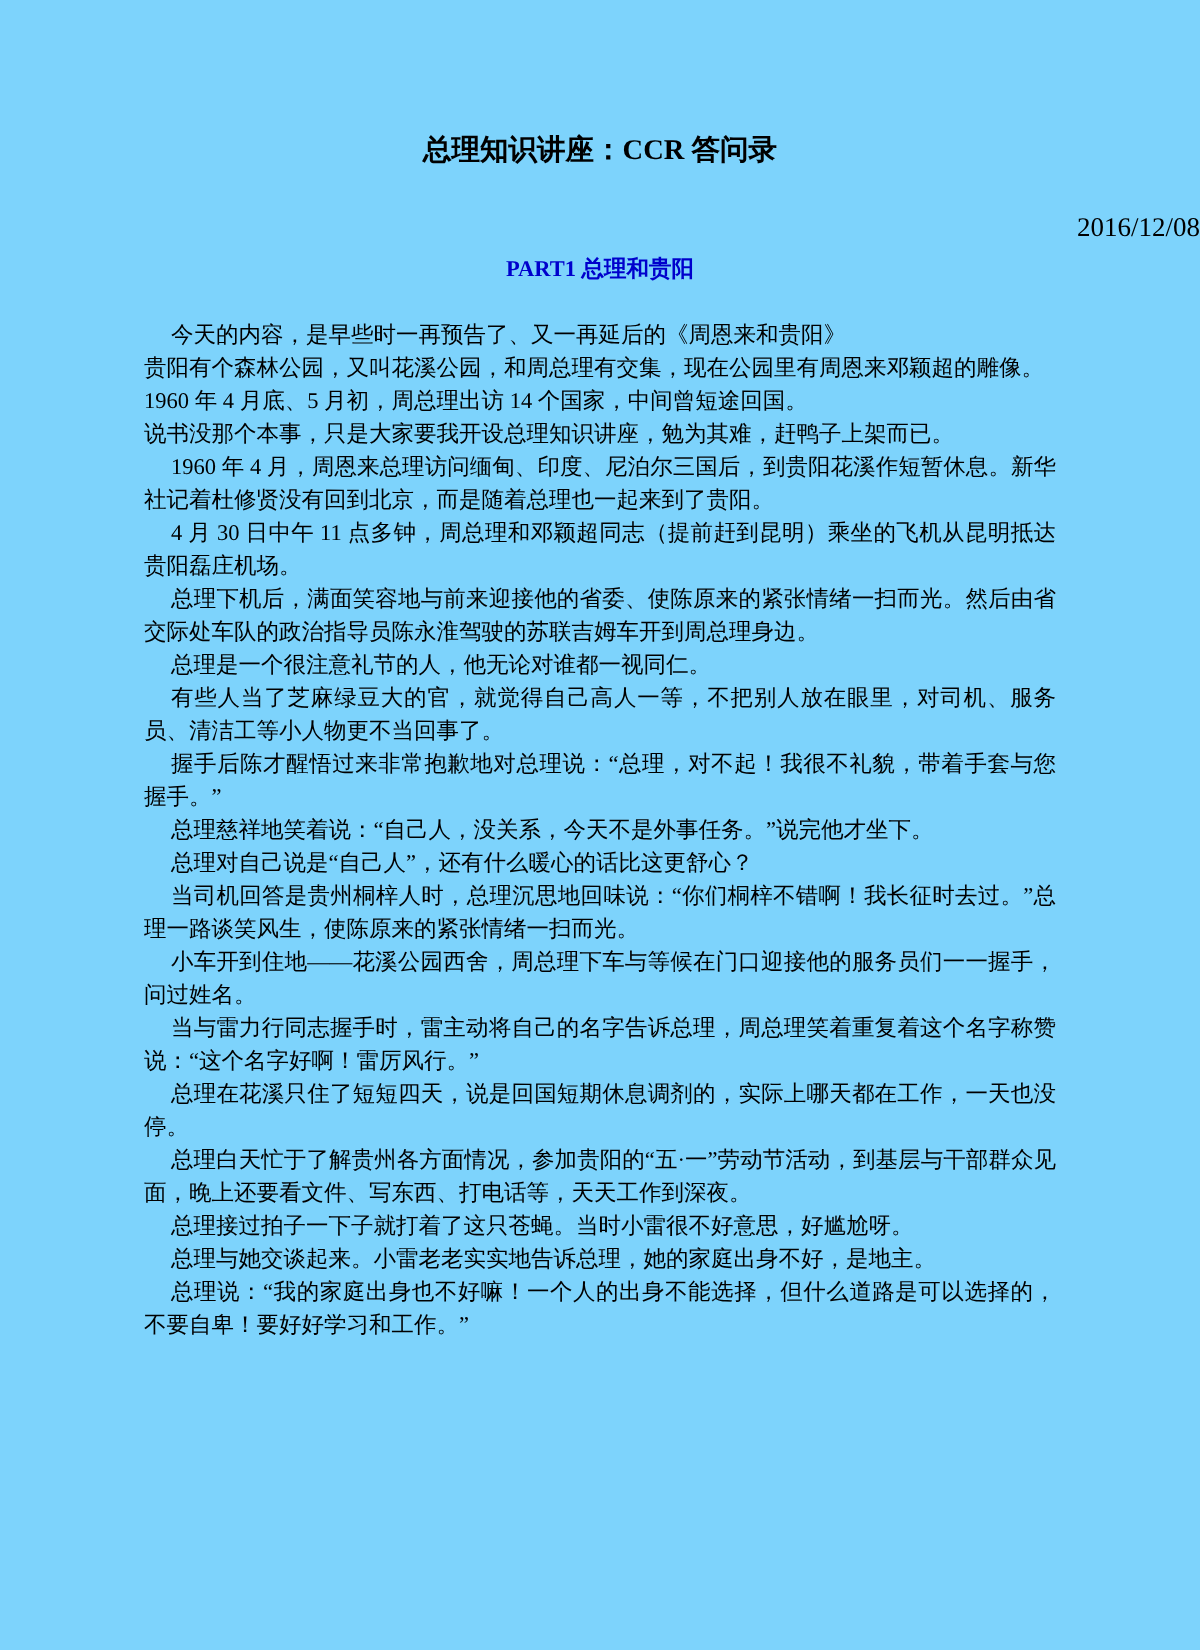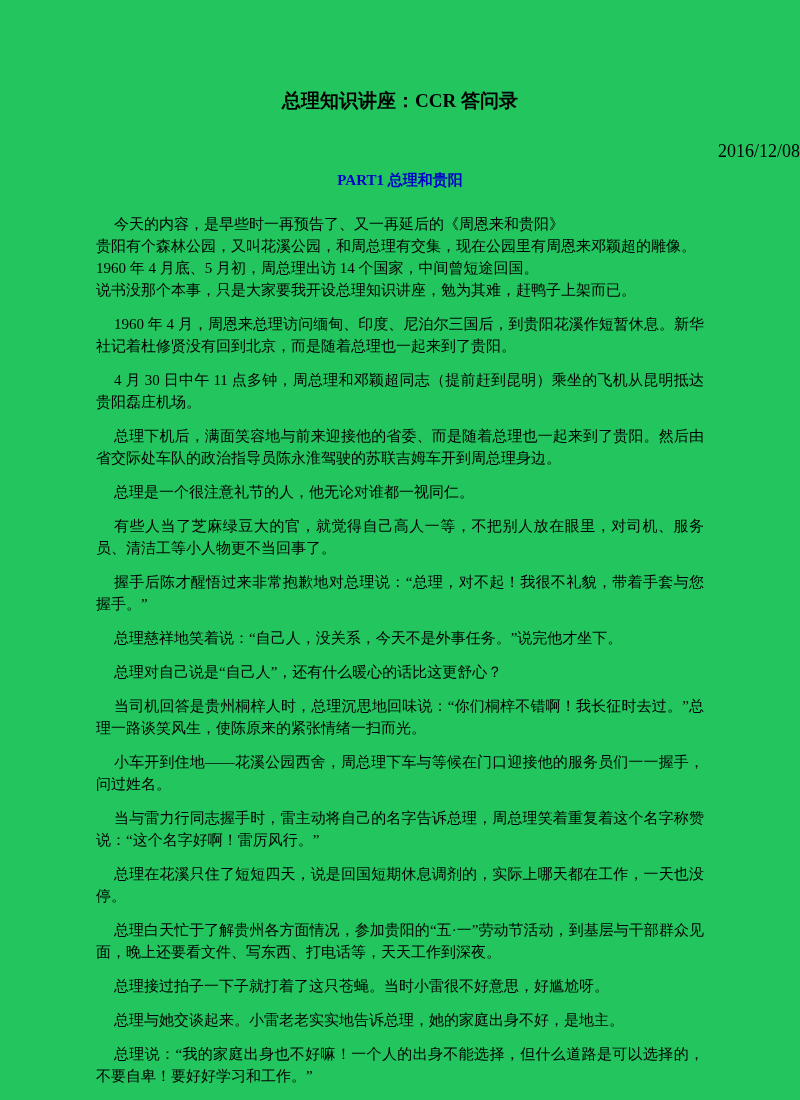--- a/index.html
+++ b/index.html
@@ -43,41 +43,40 @@
     font-size: 15px;
     line-height: 22px;
     text-align: justify;
   }
   .doc-body p {
     margin: 0;
     padding: 0;
   }
   .doc-body p.indent {
     text-indent: 18px;
-    margin-top: 12px;
   }
   .doc-body p.no-indent {
     text-indent: 0;
   }
 </style>
 </head>
 <body>
 
-<div class="page" style="color: rgb(0, 0, 0); background: #22c55e;">
+<div class="page" style="color: rgb(0, 0, 0); background: #7dd3fc;">
   <div class="doc-title">总理知识讲座：CCR 答问录</div>
   <div class="doc-date">2016/12/08</div>
   <div class="doc-section-heading" style="color: rgb(0, 0, 204);">PART1 总理和贵阳</div>
   <div class="doc-body">
       <p class="indent">今天的内容，是早些时一再预告了、又一再延后的《周恩来和贵阳》</p>
       <p class="no-indent">贵阳有个森林公园，又叫花溪公园，和周总理有交集，现在公园里有周恩来邓颖超的雕像。</p>
       <p class="no-indent">1960 年 4 月底、5 月初，周总理出访 14 个国家，中间曾短途回国。</p>
       <p class="no-indent">说书没那个本事，只是大家要我开设总理知识讲座，勉为其难，赶鸭子上架而已。</p>
       <p class="indent">1960 年 4 月，周恩来总理访问缅甸、印度、尼泊尔三国后，到贵阳花溪作短暂休息。新华社记着杜修贤没有回到北京，而是随着总理也一起来到了贵阳。</p>
       <p class="indent">4 月 30 日中午 11 点多钟，周总理和邓颖超同志（提前赶到昆明）乘坐的飞机从昆明抵达贵阳磊庄机场。</p>
-      <p class="indent">总理下机后，满面笑容地与前来迎接他的省委、而是随着总理也一起来到了贵阳。然后由省交际处车队的政治指导员陈永淮驾驶的苏联吉姆车开到周总理身边。</p>
+      <p class="indent">总理下机后，满面笑容地与前来迎接他的省委、使陈原来的紧张情绪一扫而光。然后由省交际处车队的政治指导员陈永淮驾驶的苏联吉姆车开到周总理身边。</p>
       <p class="indent">总理是一个很注意礼节的人，他无论对谁都一视同仁。</p>
       <p class="indent">有些人当了芝麻绿豆大的官，就觉得自己高人一等，不把别人放在眼里，对司机、服务员、清洁工等小人物更不当回事了。</p>
       <p class="indent">握手后陈才醒悟过来非常抱歉地对总理说：“总理，对不起！我很不礼貌，带着手套与您握手。”</p>
       <p class="indent">总理慈祥地笑着说：“自己人，没关系，今天不是外事任务。”说完他才坐下。</p>
       <p class="indent">总理对自己说是“自己人”，还有什么暖心的话比这更舒心？</p>
       <p class="indent">当司机回答是贵州桐梓人时，总理沉思地回味说：“你们桐梓不错啊！我长征时去过。”总理一路谈笑风生，使陈原来的紧张情绪一扫而光。</p>
       <p class="indent">小车开到住地——花溪公园西舍，周总理下车与等候在门口迎接他的服务员们一一握手，问过姓名。</p>
       <p class="indent">当与雷力行同志握手时，雷主动将自己的名字告诉总理，周总理笑着重复着这个名字称赞说：“这个名字好啊！雷厉风行。”</p>
       <p class="indent">总理在花溪只住了短短四天，说是回国短期休息调剂的，实际上哪天都在工作，一天也没停。</p>
       <p class="indent">总理白天忙于了解贵州各方面情况，参加贵阳的“五·一”劳动节活动，到基层与干部群众见面，晚上还要看文件、写东西、打电话等，天天工作到深夜。</p>

